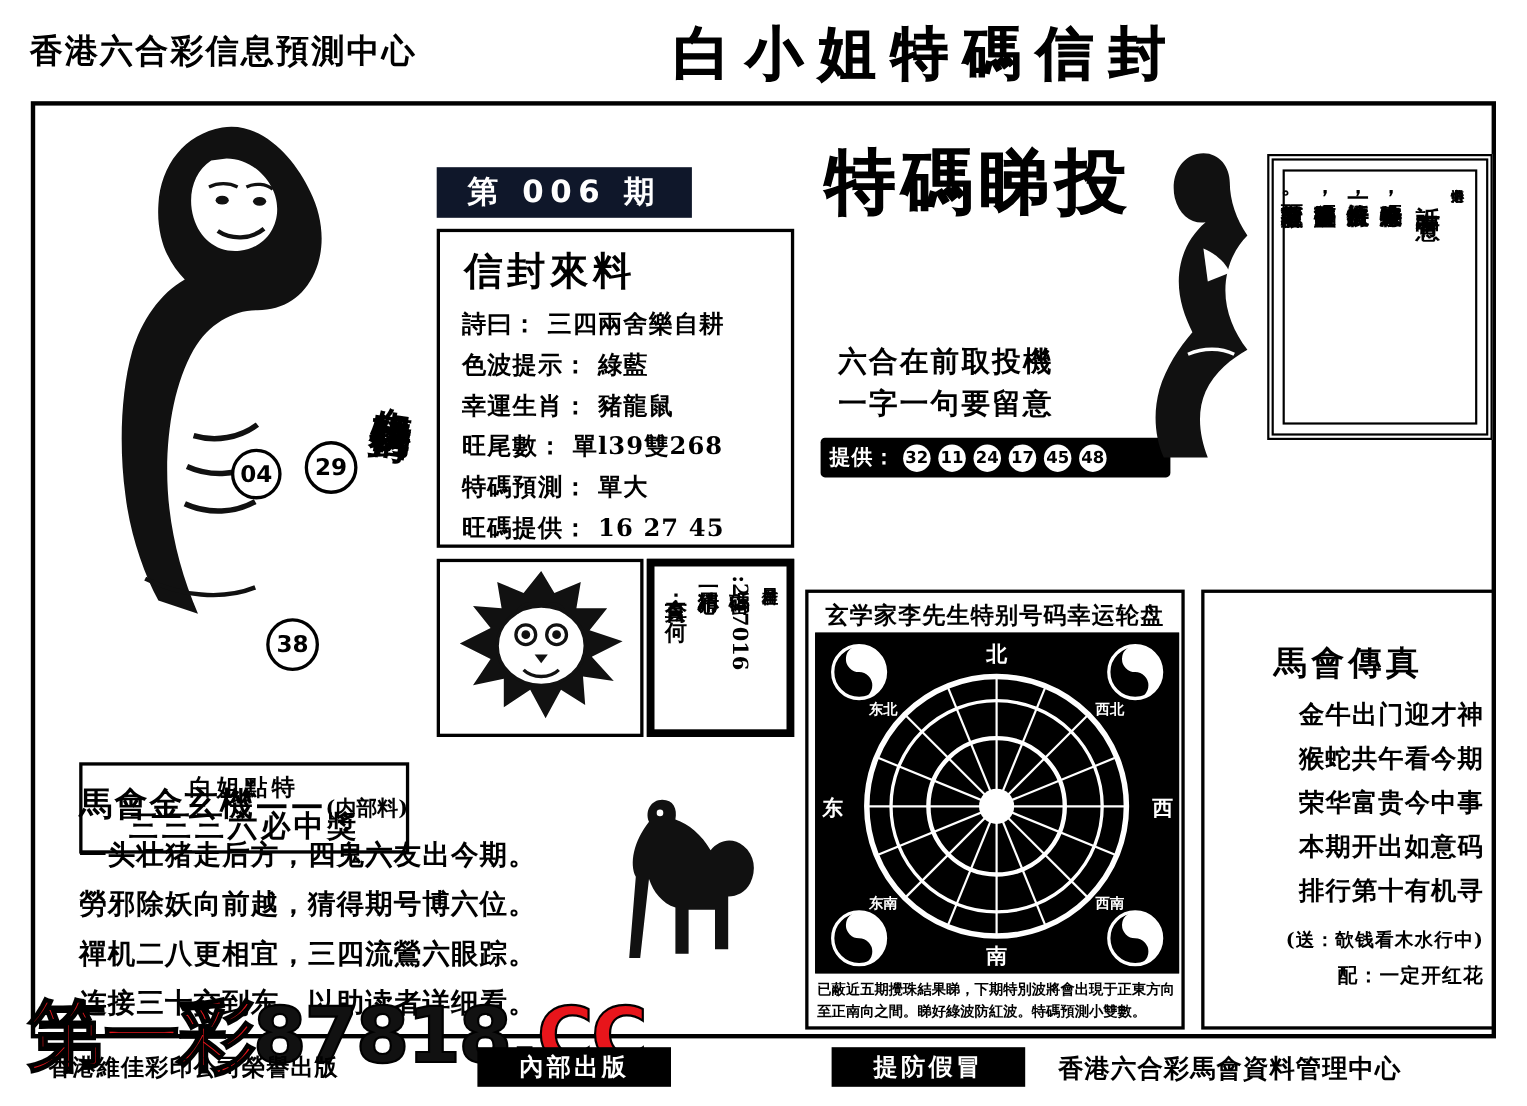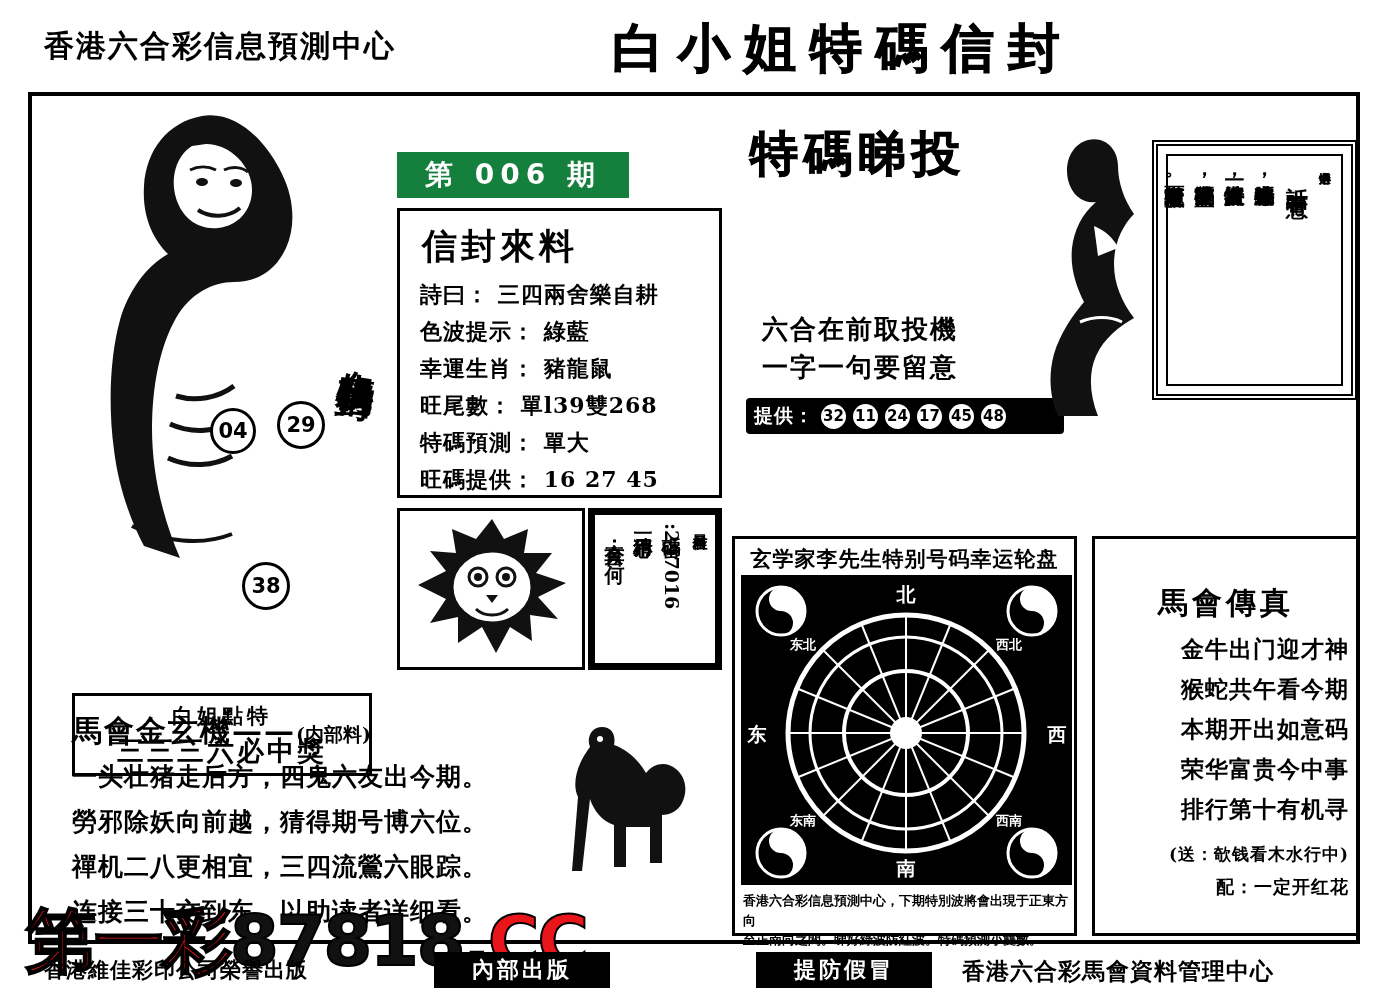--- a/index.html
+++ b/index.html
@@ -8,21 +8,21 @@
     background:#ffffff;
     font-family:"DejaVu Sans", sans-serif;
     color:#000;
     position:relative;
     overflow:hidden;
   }
   .page{position:absolute;inset:0;}
 
   
   .hdr-left{
-    position:absolute;left:44px;top:26px;
+    position:absolute;left:27px;top:26px;
     font-size:30px;font-weight:bold;letter-spacing:2px;
     font-family:"DejaVu Sans", sans-serif;
   }
   .hdr-right{
     position:absolute;left:612px;top:14px;
     font-size:52px;font-weight:bold;letter-spacing:14px;
     font-family:"DejaVu Serif", serif;
     -webkit-text-stroke:1px #000;
   }
 
@@ -65,21 +65,21 @@
     border:3px solid #000;box-sizing:border-box;
     text-align:center;
     font-family:"DejaVu Serif", serif;font-weight:bold;
   }
   .bjdt .l1{font-size:21px;margin-top:6px;letter-spacing:4px;}
   .bjdt .l2{font-size:27px;margin-top:3px;letter-spacing:3px;}
 
   
   .issue{
     position:absolute;left:365px;top:56px;width:232px;height:46px;
-    background:#15803d;color:#fff;
+    background:#0f172a;color:#fff;
     display:flex;align-items:center;justify-content:center;
     font-size:28px;font-weight:bold;letter-spacing:6px;
     font-family:"DejaVu Sans", sans-serif;
   }
 
   
   .xfll{
     position:absolute;left:365px;top:112px;width:325px;height:290px;
     border:3px solid #000;box-sizing:border-box;padding:10px 14px;
     font-family:"DejaVu Serif", serif;
@@ -126,22 +126,22 @@
     margin:8px 0 0 0;font-size:25px;line-height:1.48;letter-spacing:1px;
     font-family:Liberation Mono, monospace;font-weight:bold;
   }
 
   
   .tmst{
     position:absolute;left:700px;top:10px;width:380px;height:420px;
   }
   .tmst .big{
     position:absolute;left:18px;top:26px;
-    font-size:48px;font-weight:bold;letter-spacing:6px;
-    font-family:Liberation Mono, monospace;line-height:1.05;text-align:center;
+    font-size:64px;font-weight:bold;letter-spacing:6px;
+    font-family:Liberation Sans, sans-serif;line-height:1.05;text-align:center;
     -webkit-text-stroke:1px #000;
   }
   .tmst .sub{
     position:absolute;left:30px;top:205px;
     font-size:26px;font-weight:bold;line-height:1.45;letter-spacing:2px;
     font-family:"DejaVu Serif", serif;
   }
   .supply{
     position:absolute;left:14px;top:292px;width:318px;height:36px;
     background:#000;color:#fff;border-radius:4px;
@@ -392,31 +392,31 @@
           <text x="165" y="300" fill="#fff" font-size="19" font-weight="bold" text-anchor="middle" font-family="DejaVu Serif, serif">南</text>
           <text x="16" y="166" fill="#fff" font-size="19" font-weight="bold" text-anchor="middle" font-family="DejaVu Serif, serif">东</text>
           <text x="316" y="166" fill="#fff" font-size="19" font-weight="bold" text-anchor="middle" font-family="DejaVu Serif, serif">西</text>
           <text x="62" y="74" fill="#fff" font-size="13" font-weight="bold" text-anchor="middle" font-family="DejaVu Serif, serif">东北</text>
           <text x="268" y="74" fill="#fff" font-size="13" font-weight="bold" text-anchor="middle" font-family="DejaVu Serif, serif">西北</text>
           <text x="62" y="250" fill="#fff" font-size="13" font-weight="bold" text-anchor="middle" font-family="DejaVu Serif, serif">东南</text>
           <text x="268" y="250" fill="#fff" font-size="13" font-weight="bold" text-anchor="middle" font-family="DejaVu Serif, serif">西南</text>
         </svg>
       </div>
       <div class="wheel-note">
-        <div>香港六合彩信息預測中心，下期特別波將會出現于正東方向</div>
+        <div>已蔽近五期攪珠結果睇，下期特別波將會出現于正東方向</div>
         <div>至正南向之間。睇好綠波防紅波。特碼預測小雙數。</div>
       </div>
     </div>
 
     <div class="mhcz">
       <h3>馬會傳真</h3>
       <p>金牛出门迎才神</p>
       <p>猴蛇共午看今期</p>
+      <p>荣华富贵今中事</p>
       <p>本期开出如意码</p>
-      <p>荣华富贵今中事</p>
       <p>排行第十有机寻</p>
       <p class="small">(送：欹钱看木水行中)</p>
       <p class="small2">配：一定开红花</p>
     </div>
 
   </div>
 
   <div class="watermark">
     <span class="wm-red">第一彩</span><span class="wm-blk">87818</span><span class="wm-red">.CC</span>
   </div>

